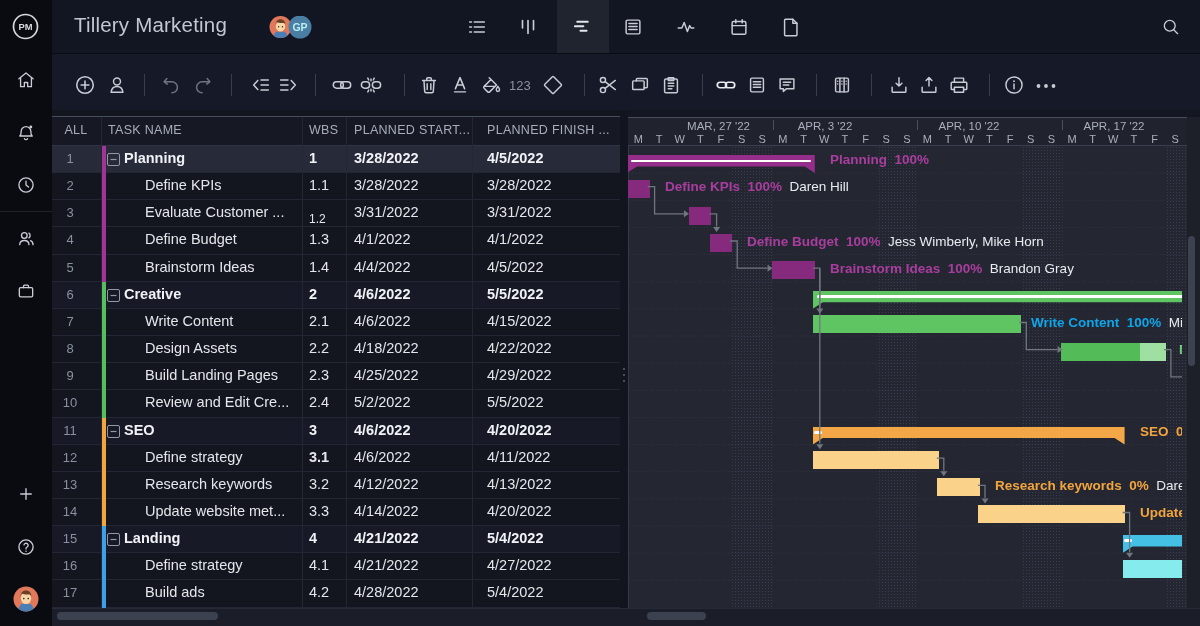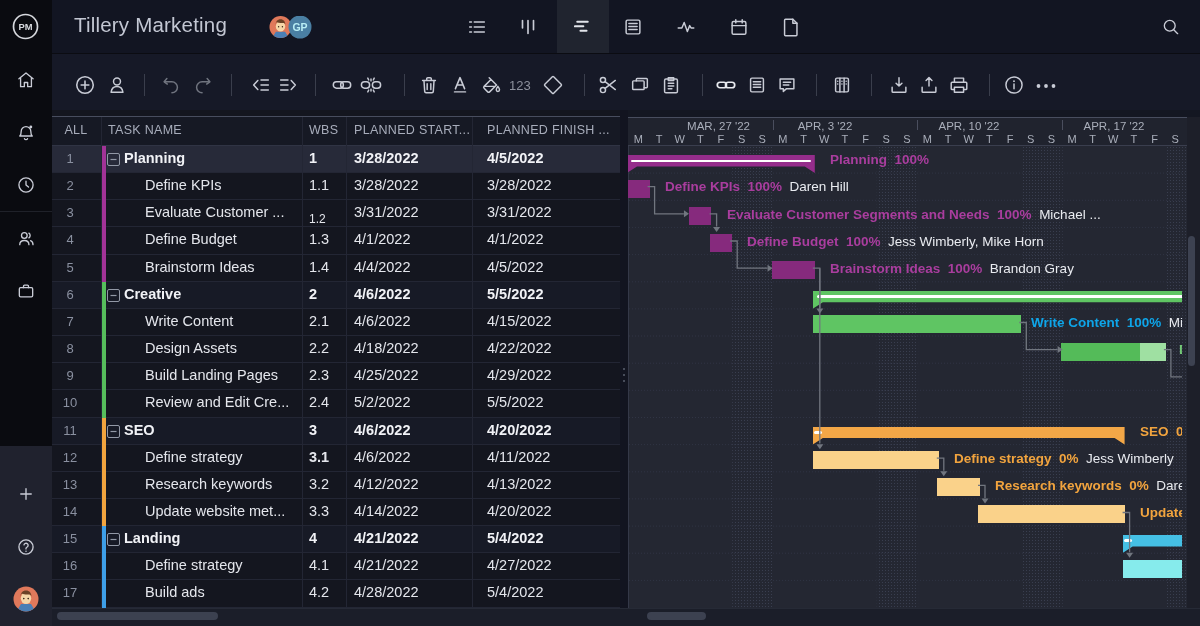--- a/index.html
+++ b/index.html
@@ -1,18 +1,18 @@
 <!DOCTYPE html>
 <html><head><meta charset="utf-8"><style>
 *{margin:0;padding:0;box-sizing:border-box}
 html,body{width:1200px;height:626px;overflow:hidden;background:#20222e;
  font-family:"Liberation Sans",sans-serif;-webkit-font-smoothing:antialiased}
 #app{position:absolute;top:0;left:0;width:1200px;height:626px;overflow:hidden}
 .abs{position:absolute}
-#sidebar{left:0;top:0;width:52px;height:446px;background:#0a0b10}
+#sidebar{left:0;top:0;width:52px;height:626px;background:#0a0b10}
 #topbar{left:52px;top:0;width:1148px;height:53px;background:#121522}
 #toolbar{left:52px;top:53px;width:1148px;height:57px;background:#161927;border-top:1px solid #0b0c12}
 #content{left:52px;top:110px;width:1148px;height:516px;background:#242732}
 .ico{position:absolute;stroke:#c9ccd6;fill:none;stroke-width:1.6;stroke-linecap:round;stroke-linejoin:round}
 .tdiv{position:absolute;top:20px;width:1px;height:22px;background:#3a3e4c}
 </style></head>
 <body>
 <div id="app">
     <div id="sidebar" class="abs">
       <svg class="abs" style="left:12px;top:13px" width="27" height="27" viewBox="0 0 27 27">
@@ -500,27 +500,25 @@
           <path d="M535.9 203.6 h7 V230.8 H554" stroke="#71767f" stroke-width="1.3" fill="none"></path>
           <path d="M308.8 312.2 h7 V324.8" stroke="#71767f" stroke-width="1.3" fill="none"></path>
           <path d="M312.25 325.29999999999995 L315.75 330.29999999999995 L319.25 325.29999999999995 Z" fill="#71767f"></path>
           <path d="M350.0 339.4 h7 V351.9" stroke="#71767f" stroke-width="1.3" fill="none"></path>
           <path d="M353.54999999999995 352.45 L357.04999999999995 357.45 L360.54999999999995 352.45 Z" fill="#71767f"></path>
           <path d="M494.6 366.5 h7 V406.2" stroke="#71767f" stroke-width="1.3" fill="none"></path>
           <path d="M498.09999999999997 406.75 L501.59999999999997 411.75 L505.09999999999997 406.75 Z" fill="#71767f"></path>
         </svg>
         <div class="abs" style="left:202px;top:6.2px;font-size:13.5px;white-space:nowrap"><span style="color:#A93D9E;font-weight:bold">Planning&nbsp; 100%</span></div>
         <div class="abs" style="left:37px;top:33.4px;font-size:13.5px;white-space:nowrap"><span style="color:#A93D9E;font-weight:bold">Define KPIs&nbsp; 100%</span><span style="color:#e9ebf0">&nbsp; Daren Hill</span></div>
-        <div class="abs" style="left:99px;top:60.5px;font-size:13.5px;white-space:nowrap"><span style="color:#A93D9E;font-weight:bold">Evaluate Customer Segments and Needs&nbsp; 100%</span><span style="color:#e9ebf0">&nbsp; Michael ...</span></div>
         <div class="abs" style="left:119px;top:87.6px;font-size:13.5px;white-space:nowrap"><span style="color:#A93D9E;font-weight:bold">Define Budget&nbsp; 100%</span><span style="color:#e9ebf0">&nbsp; Jess Wimberly, Mike Horn</span></div>
         <div class="abs" style="left:202px;top:114.8px;font-size:13.5px;white-space:nowrap"><span style="color:#A93D9E;font-weight:bold">Brainstorm Ideas&nbsp; 100%</span><span style="color:#e9ebf0">&nbsp; Brandon Gray</span></div>
         <div class="abs" style="left:403px;top:169.1px;font-size:13.5px;white-space:nowrap"><span style="color:#0ea5e9;font-weight:bold">Write Content&nbsp; 100%</span><span style="color:#e9ebf0">&nbsp; Mic</span></div>
         <div class="abs" style="left:551px;top:196.2px;font-size:13.5px;white-space:nowrap"><span style="color:#74CA77;font-weight:bold">Design Assets</span></div>
         <div class="abs" style="left:512px;top:277.7px;font-size:13.5px;white-space:nowrap"><span style="color:#F2A43E;font-weight:bold">SEO&nbsp; 0%</span></div>
-        <div class="abs" style="left:326px;top:304.8px;font-size:13.5px;white-space:nowrap"><span style="color:#F2A43E;font-weight:bold">Define strategy&nbsp; 0%</span><span style="color:#e9ebf0">&nbsp; Jess Wimberly</span></div>
         <div class="abs" style="left:367px;top:332.0px;font-size:13.5px;white-space:nowrap"><span style="color:#F2A43E;font-weight:bold">Research keywords&nbsp; 0%</span><span style="color:#e9ebf0">&nbsp; Daren</span></div>
         <div class="abs" style="left:512px;top:359.1px;font-size:13.5px;white-space:nowrap"><span style="color:#F2A43E;font-weight:bold">Update website met...&nbsp; 0%</span></div>
       </div>
       <div class="abs" style="left:1135px;top:7px;width:13px;height:491px;background:#1d1f29">
         <div class="abs" style="left:1px;top:119px;width:7px;height:130px;background:#3d4251;border-radius:4px"></div>
       </div>
       <div class="abs" style="left:0;top:497.6px;width:1148px;height:18.4px;background:#1b1e29;border-top:1px solid #262a36">
         <div class="abs" style="left:5px;top:3px;width:161px;height:8px;background:#3c4150;border-radius:4.5px"></div>
         <div class="abs" style="left:595px;top:3px;width:59px;height:8px;background:#3c4150;border-radius:4.5px"></div>
       </div>

